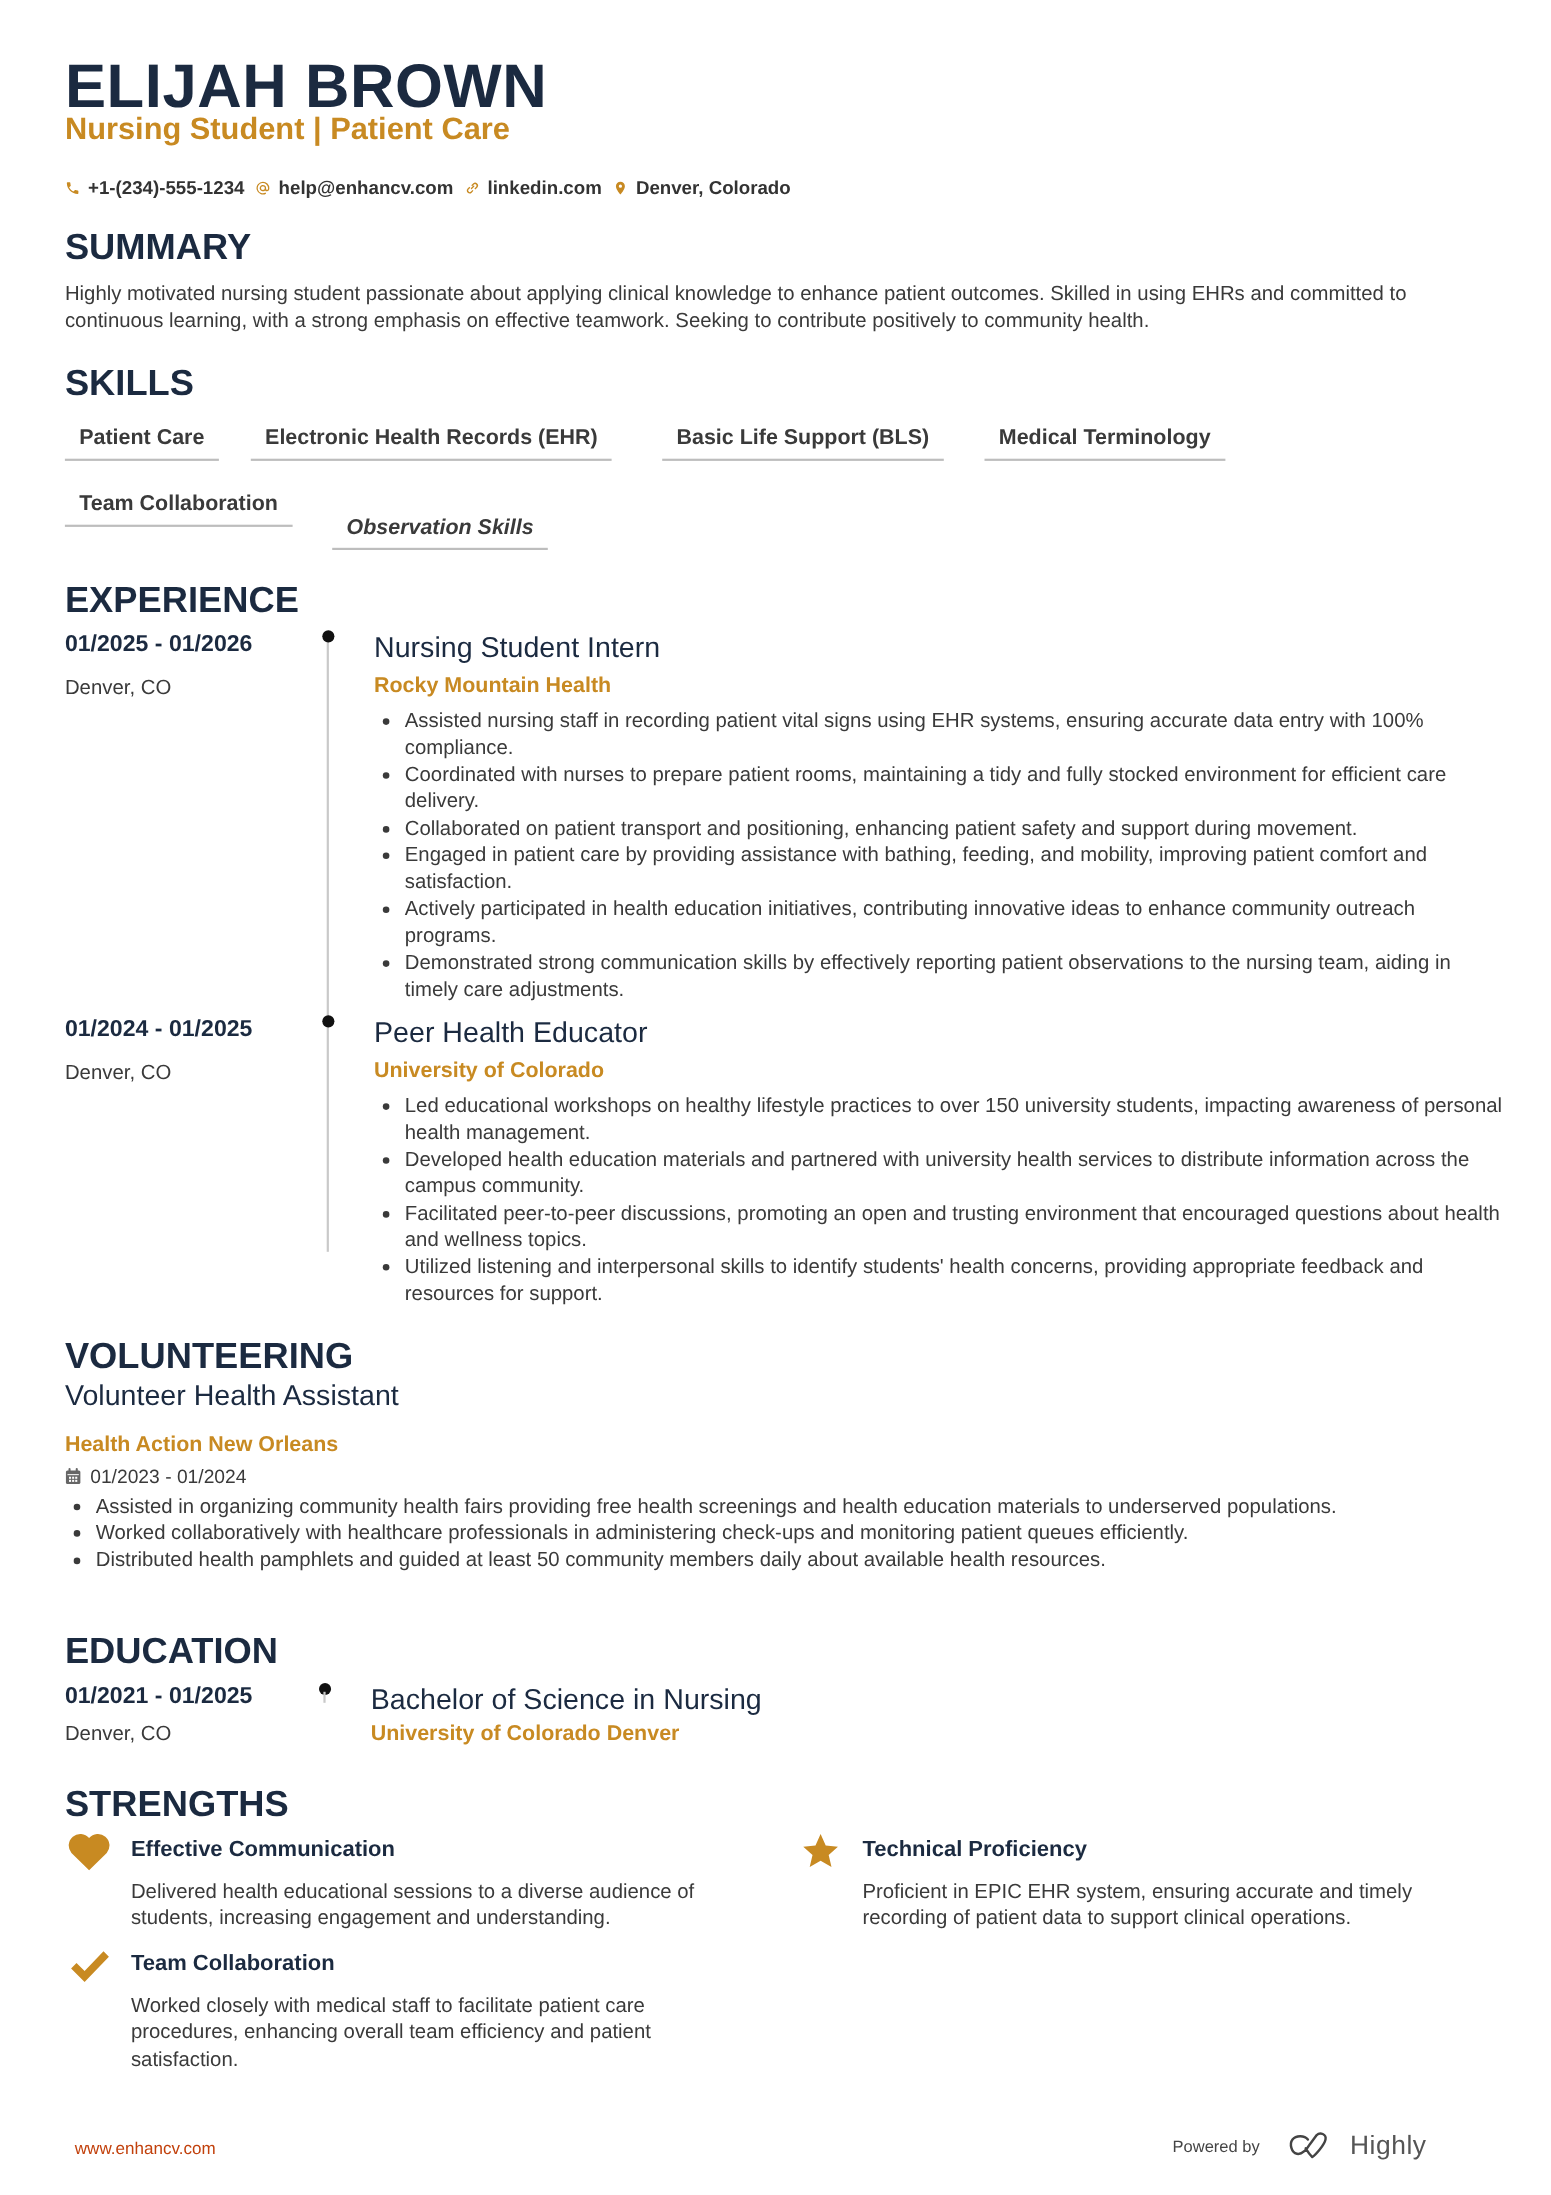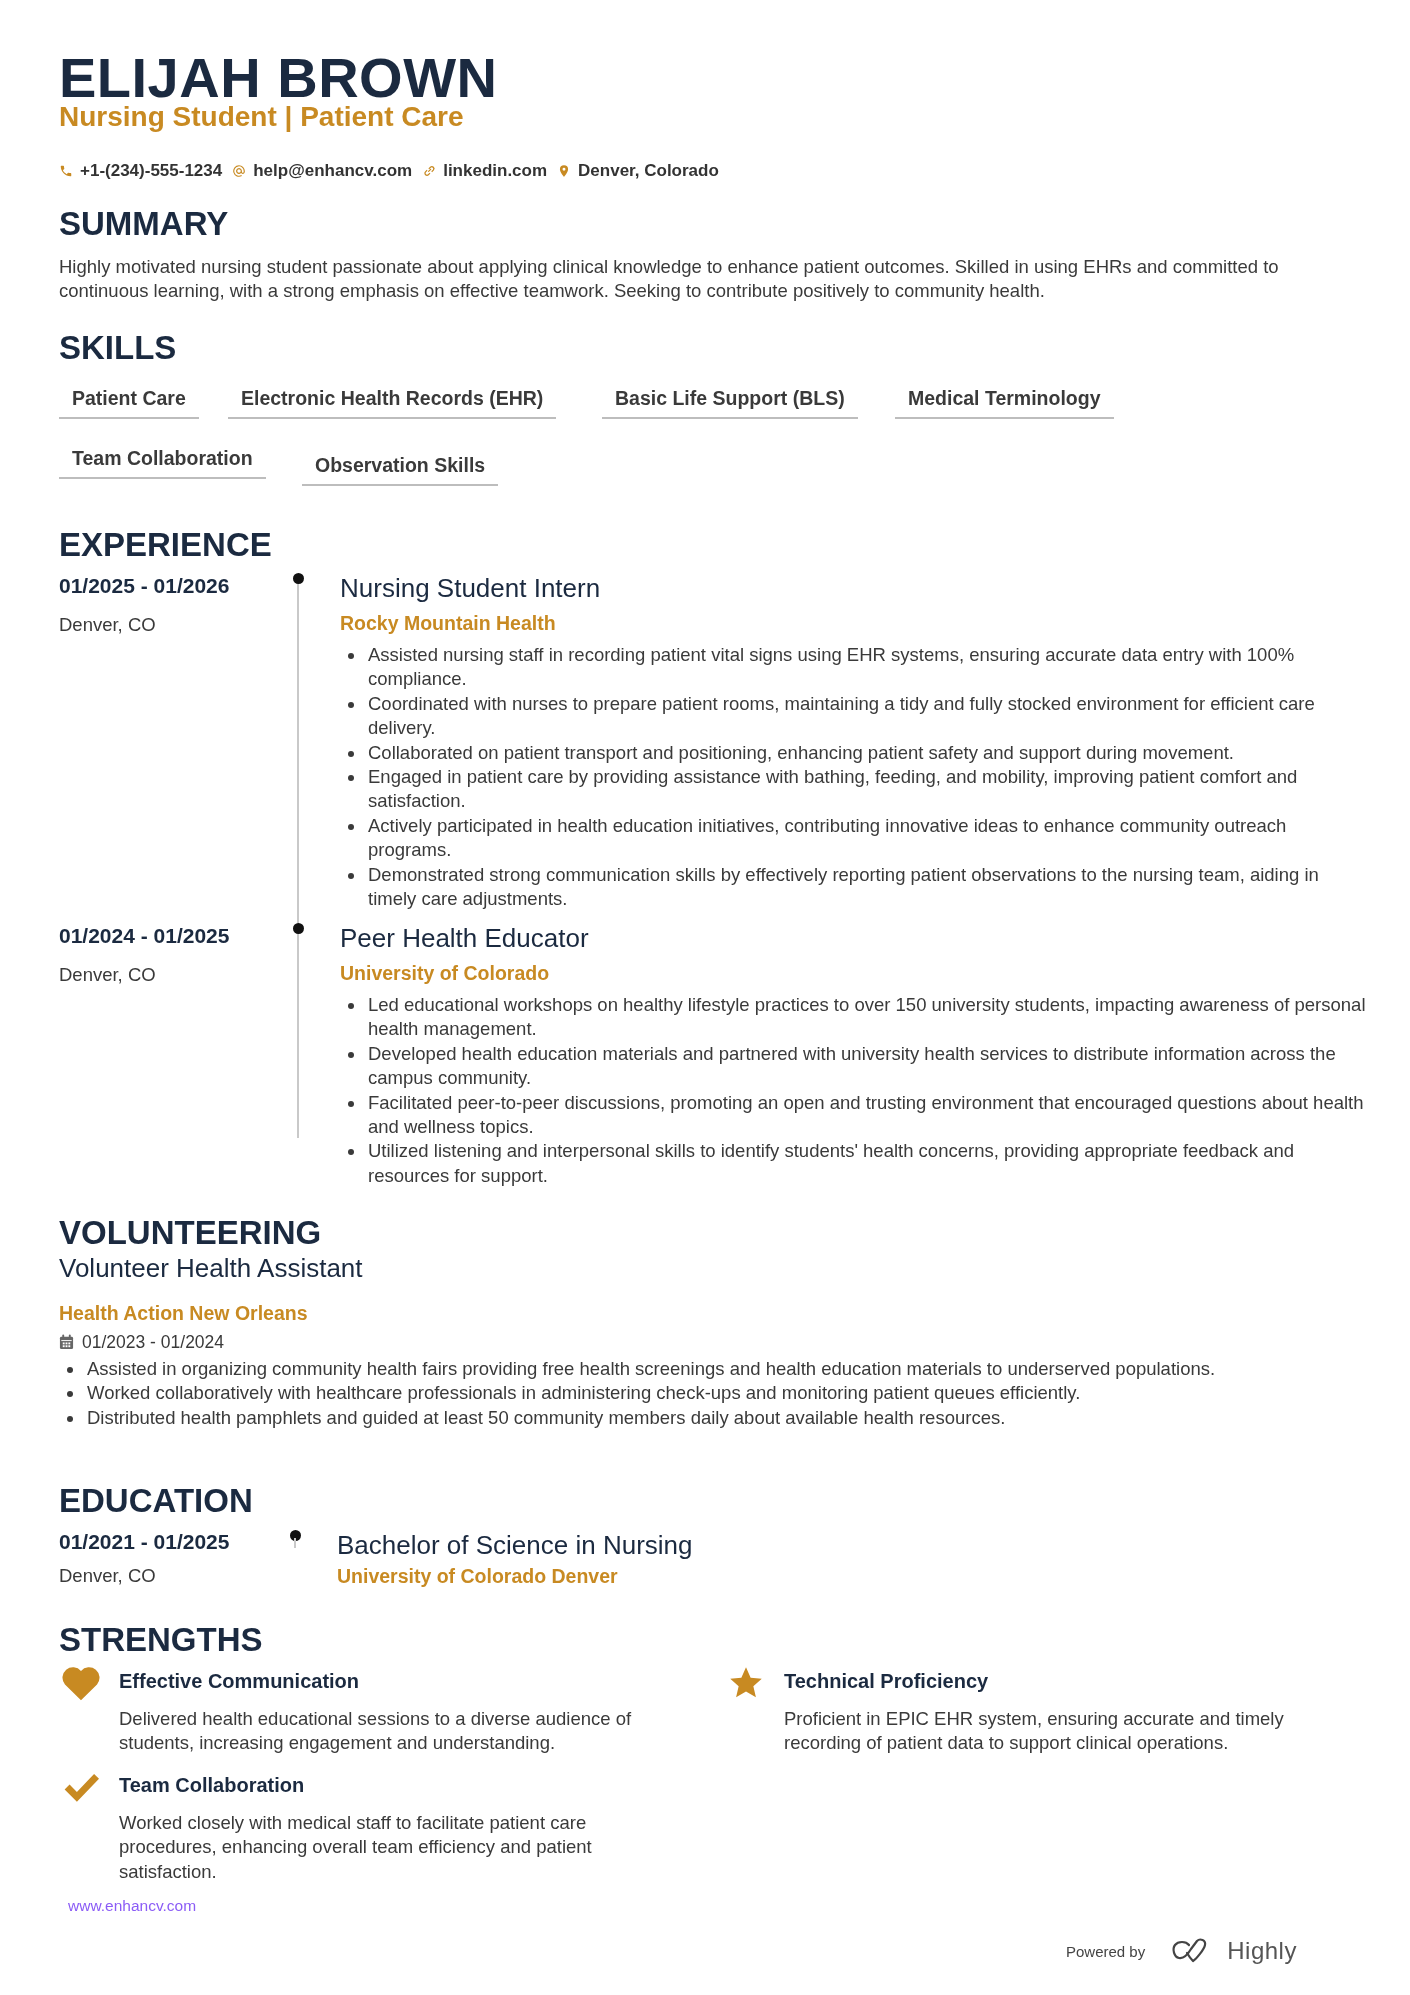--- a/index.html
+++ b/index.html
@@ -30,21 +30,21 @@
 
   .vol-date { position: absolute; left: 59px; top: 1331px; display: flex; align-items: center; gap: 8px; font-size: 17.5px; color: #3a3a3a; line-height: 22px; }
   .vol-date svg { width: 15px; height: 16px; fill: #666; }
 
   .strength { position: absolute; width: 580px; }
   .strength .ico { position: absolute; left: 0; top: 0; width: 40px; height: 36px; }
   .strength .ico svg { width: 100%; height: 100%; fill: #c88a22; }
   .strength .s-title { position: absolute; left: 58px; top: 4px; font-size: 20px; font-weight: 700; color: #1b2a40; white-space: nowrap; line-height: 24px; }
   .strength .s-desc { position: absolute; left: 58px; top: 42px; width: 560px; font-size: 18.5px; line-height: 24.4px; color: #3a3a3a; }
 
-  .footer-left { position: absolute; left: 68px; top: 1896px; font-size: 15.5px; color: #8b5cf6; line-height: 20px; text-align: right; }
+  .footer-left { position: absolute; left: 68px; top: 1944px; font-size: 15.5px; color: #c2410c; line-height: 20px; text-align: right; }
   .footer-right { position: absolute; left: 1066px; top: 1934px; height: 34px; display: flex; align-items: center; gap: 24px; }
   .powered { font-size: 15px; color: #444; }
   .brand { display: flex; align-items: center; gap: 10px; }
   .brand svg { width: 48px; height: 28px; }
   .brand-name { font-size: 24px; color: #555; letter-spacing: 0.5px; }
 </style>
 </head>
 <body>
 
 <div class="page">
@@ -80,21 +80,21 @@
 
   <div class="section-title" style="top:206px;">SUMMARY</div>
   <div class="summary-text">Highly motivated nursing student passionate about applying clinical knowledge to enhance patient outcomes. Skilled in using EHRs and committed to continuous learning, with a strong emphasis on effective teamwork. Seeking to contribute positively to community health.</div>
 
   <div class="section-title" style="top:330px;">SKILLS</div>
   <div class="skill-chip" style="left:59px; top:383px;">Patient Care</div>
   <div class="skill-chip" style="left:228px; top:383px;">Electronic Health Records (EHR)</div>
   <div class="skill-chip" style="left:602px; top:383px;">Basic Life Support (BLS)</div>
   <div class="skill-chip" style="left:895px; top:383px;">Medical Terminology</div>
   <div class="skill-chip" style="left:59px; top:443px;">Team Collaboration</div>
-  <div class="skill-chip" style="left:302px; top:450px;">Observation Skills</div>
+  <div class="skill-chip" style="left:302px; top:464px;font-style:italic;">Observation Skills</div>
 
   <div class="section-title" style="top:527px;">EXPERIENCE</div>
 
   <div class="tl-line" style="left:297px; top:578px; height:560px;"></div>
 
   <div class="date" style="top:573px;">01/2025 - 01/2026</div>
   <div class="loc" style="top:613px;">Denver, CO</div>
   <div class="tl-dot" style="left:293px; top:573px;"></div>
   <div class="job-title" style="left:340px; top:573px;">Nursing Student Intern</div>
   <div class="org" style="left:340px; top:611px;">Rocky Mountain Health</div>

